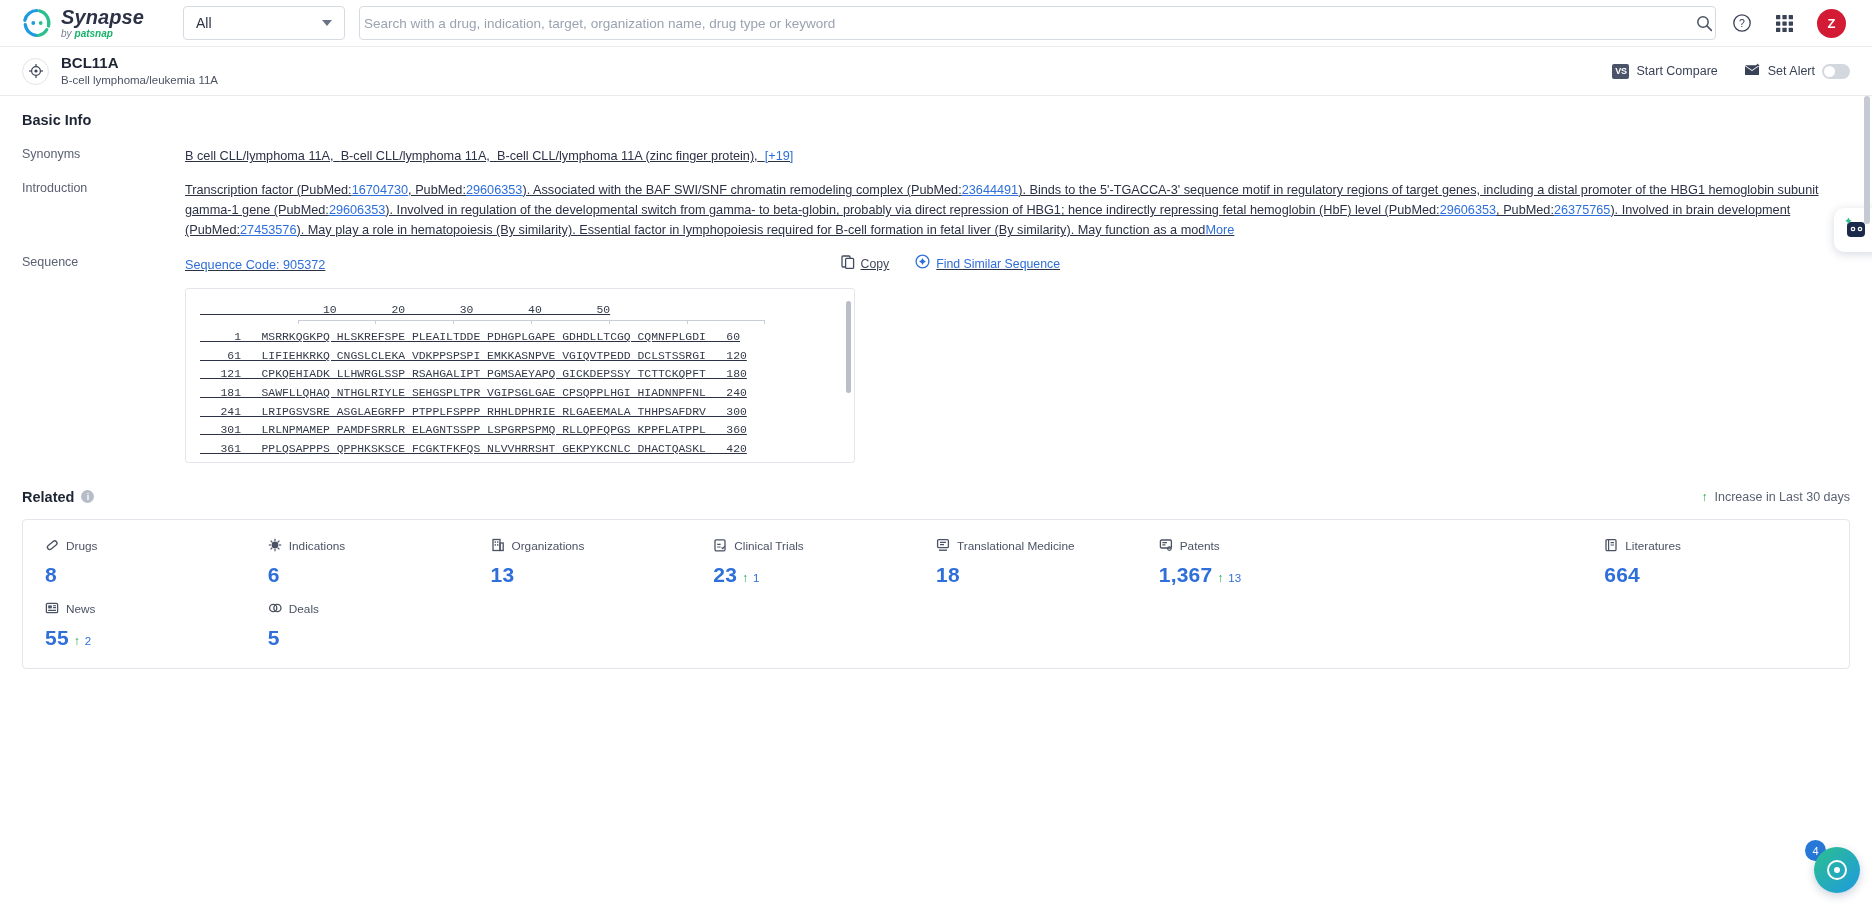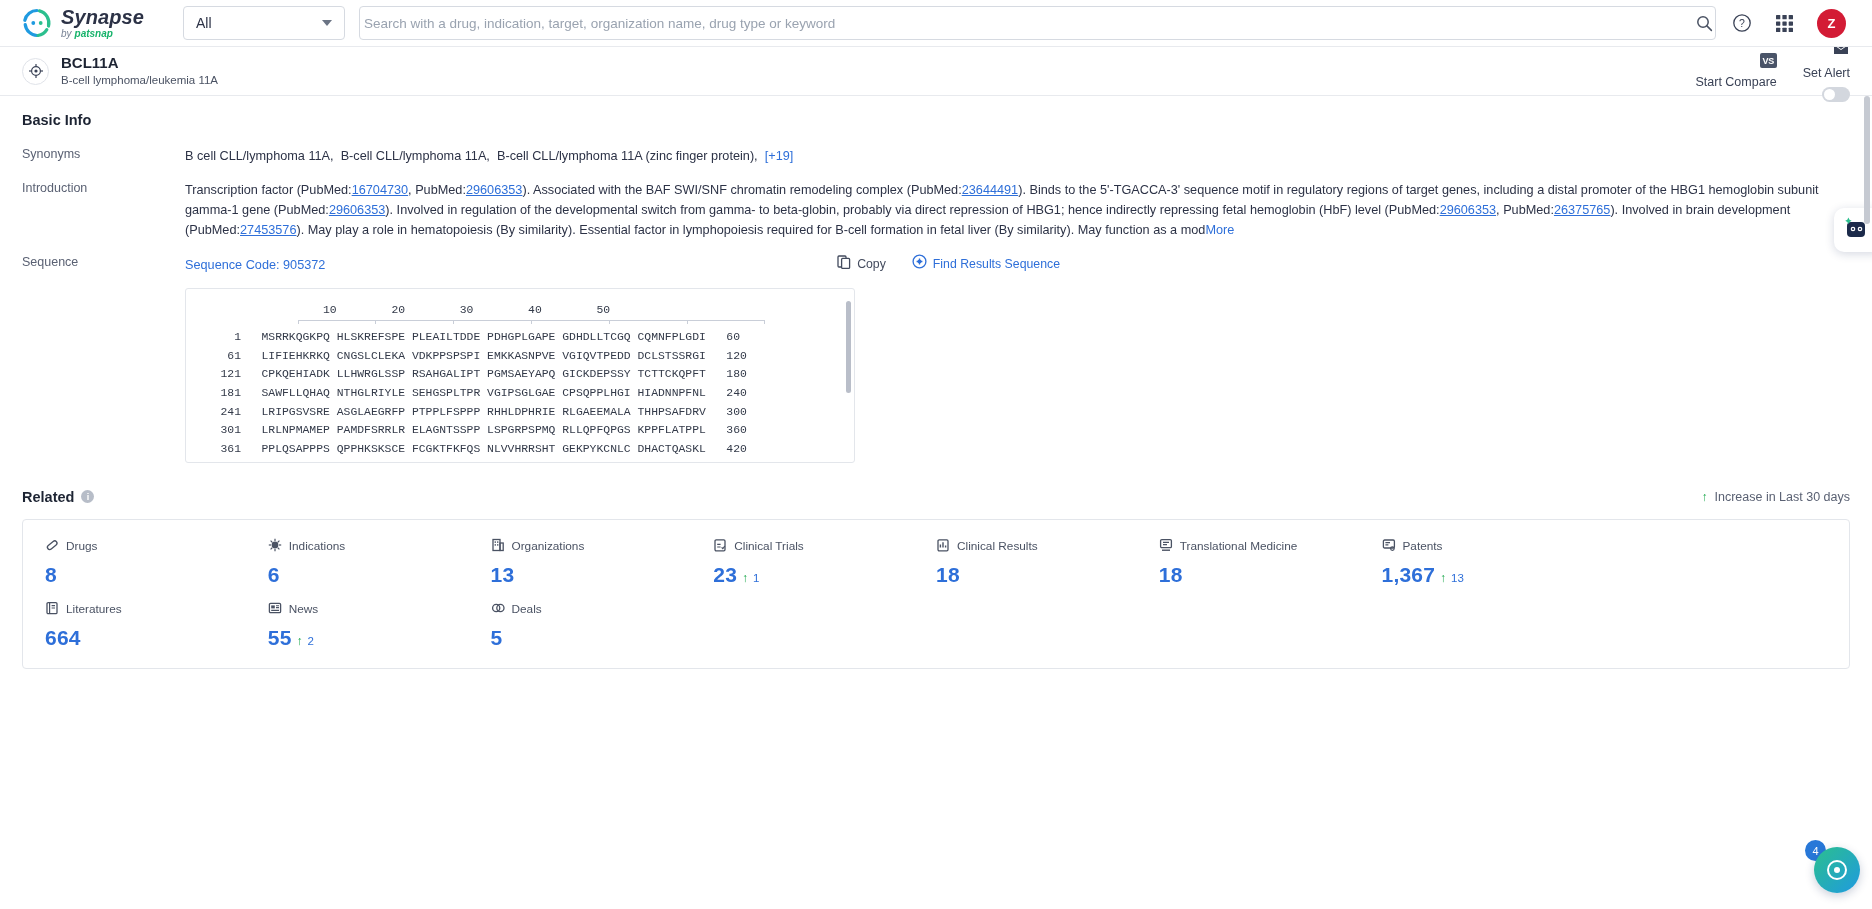--- a/index.html
+++ b/index.html
@@ -60,37 +60,37 @@
     padding:0 22px; border-bottom:1px solid #e8eaee; background:#fff;
   }
   .target-icon {
     width:27px;height:27px;border-radius:50%;border:1px solid #e0e3e9;
     display:flex;align-items:center;justify-content:center;flex:none;margin-right:12px;
   }
   .ph-titles { line-height:1.18; }
   .ph-title { font-size:15px; font-weight:700; color:#1d2433; }
   .ph-sub { font-size:11.5px; color:#4a5263; margin-top:2px; }
   .ph-right { margin-left:auto; display:flex; align-items:center; gap:26px; }
-  .ph-action { display:flex; align-items:flex-end; gap:7px; font-size:12.5px; color:#3a4256; cursor:pointer;flex-direction:column; }
+  .ph-action { display:flex; align-items:center; gap:7px; font-size:12.5px; color:#3a4256; cursor:pointer; }
   .vs-badge {
     width:17px;height:15px;border-radius:2px;background:#4a5468;color:#fff;
     font-size:9px;font-weight:700;display:flex;align-items:center;justify-content:center;letter-spacing:-.3px;
   }
   .toggle {
     width:28px;height:15px;border-radius:8px;background:#d3d7de;position:relative;cursor:pointer;
   }
   .toggle::after{content:"";position:absolute;left:2px;top:2px;width:11px;height:11px;border-radius:50%;background:#fff;}
 
   
   .content { padding:16px 22px 0 22px; position:relative; height:calc(909px - 47px - 49px); overflow:hidden;}
   .sec-title { font-size:14.5px; font-weight:700; color:#1d2433; margin-bottom:18px; }
 
   .row { display:flex; margin-bottom:14px; }
   .row-label { width:163px; flex:none; font-size:12.5px; color:#5a6173; padding-top:1px; }
-  .row-body { flex:1; font-size:12.7px; color:#2c3246; line-height:1.58; }
+  .row-body { flex:1; font-size:12.7px; color:#2c3246; line-height:1.58;text-decoration:underline; }
   .lnk { color:#2e6fd9; text-decoration:none; cursor:pointer; }
   .lnk-u { color:#2e6fd9; text-decoration:underline; cursor:pointer; }
   .syn-item { }
   .more-link { color:#2e6fd9; cursor:pointer; }
 
   
   .seq-head { display:flex; align-items:center; }
   .seq-code { font-size:12.7px; color:#2e6fd9; cursor:pointer; }
   .seq-tools { margin-left:auto; display:flex; align-items:center; gap:26px; margin-right:790px; }
   .seq-tool { display:flex; align-items:center; gap:6px; font-size:12.3px; cursor:pointer; }
@@ -292,21 +292,21 @@
             <span>Copy</span>
           </span>
           <span class="seq-tool find">
             <span>
               <svg width="15" height="15" viewBox="0 0 15 15">
                   <circle cx="7.5" cy="7.5" r="6.4" fill="none" stroke="#2e6fd9" stroke-width="1.3"></circle>
                   <path d="M4.6 7.5h5.8M7.5 4.6v5.8" stroke="#2e6fd9" stroke-width="1.3"></path>
                   <circle cx="7.5" cy="7.5" r="2" fill="#2e6fd9"></circle>
                 </svg>
             </span>
-            <span>Find Results Sequence</span>
+            <span>Find Similar Sequence</span>
           </span>
         </span>
       </div>
 
       <div class="seq-box">
         <div class="seq-inner">
           <pre class="seqpre ruler" id="seq-ruler">                  10        20        30        40        50</pre>
           <div class="rulerline">
             <span style="left:0"></span>
               <span style="left:77px"></span>
@@ -402,32 +402,20 @@
           </div>
           <div class="rel-val">
             <span class="rel-num">23</span>
             <span class="up">↑</span>
             <span class="rel-delta">1</span>
           </div>
         </div>
         <div class="rel-item">
           <div class="rel-item-head">
             <span><svg width="14" height="14" viewBox="0 0 14 14">
-                <rect x="2" y="1.8" width="10" height="11" rx="1.2" fill="none" stroke="#4a5263" stroke-width="1.3"></rect>
-                <path d="M4.4 9.6V6.4M7 9.6V4.2M9.6 9.6V7.4" stroke="#4a5263" stroke-width="1.4"></path>
-              </svg></span>
-            <span>Clinical Results</span>
-          </div>
-          <div class="rel-val">
-            <span class="rel-num">18</span>
-          </div>
-        </div>
-        <div class="rel-item">
-          <div class="rel-item-head">
-            <span><svg width="14" height="14" viewBox="0 0 14 14">
                 <rect x="1.6" y="1.6" width="10.8" height="8" rx="1.2" fill="none" stroke="#4a5263" stroke-width="1.3"></rect>
                 <path d="M4 4.4h6M4 6.6h4" stroke="#4a5263" stroke-width="1.2"></path>
                 <path d="M3 12.2h8" stroke="#4a5263" stroke-width="1.4"></path>
               </svg></span>
             <span>Translational Medicine</span>
           </div>
           <div class="rel-val">
             <span class="rel-num">18</span>
           </div>
         </div>

